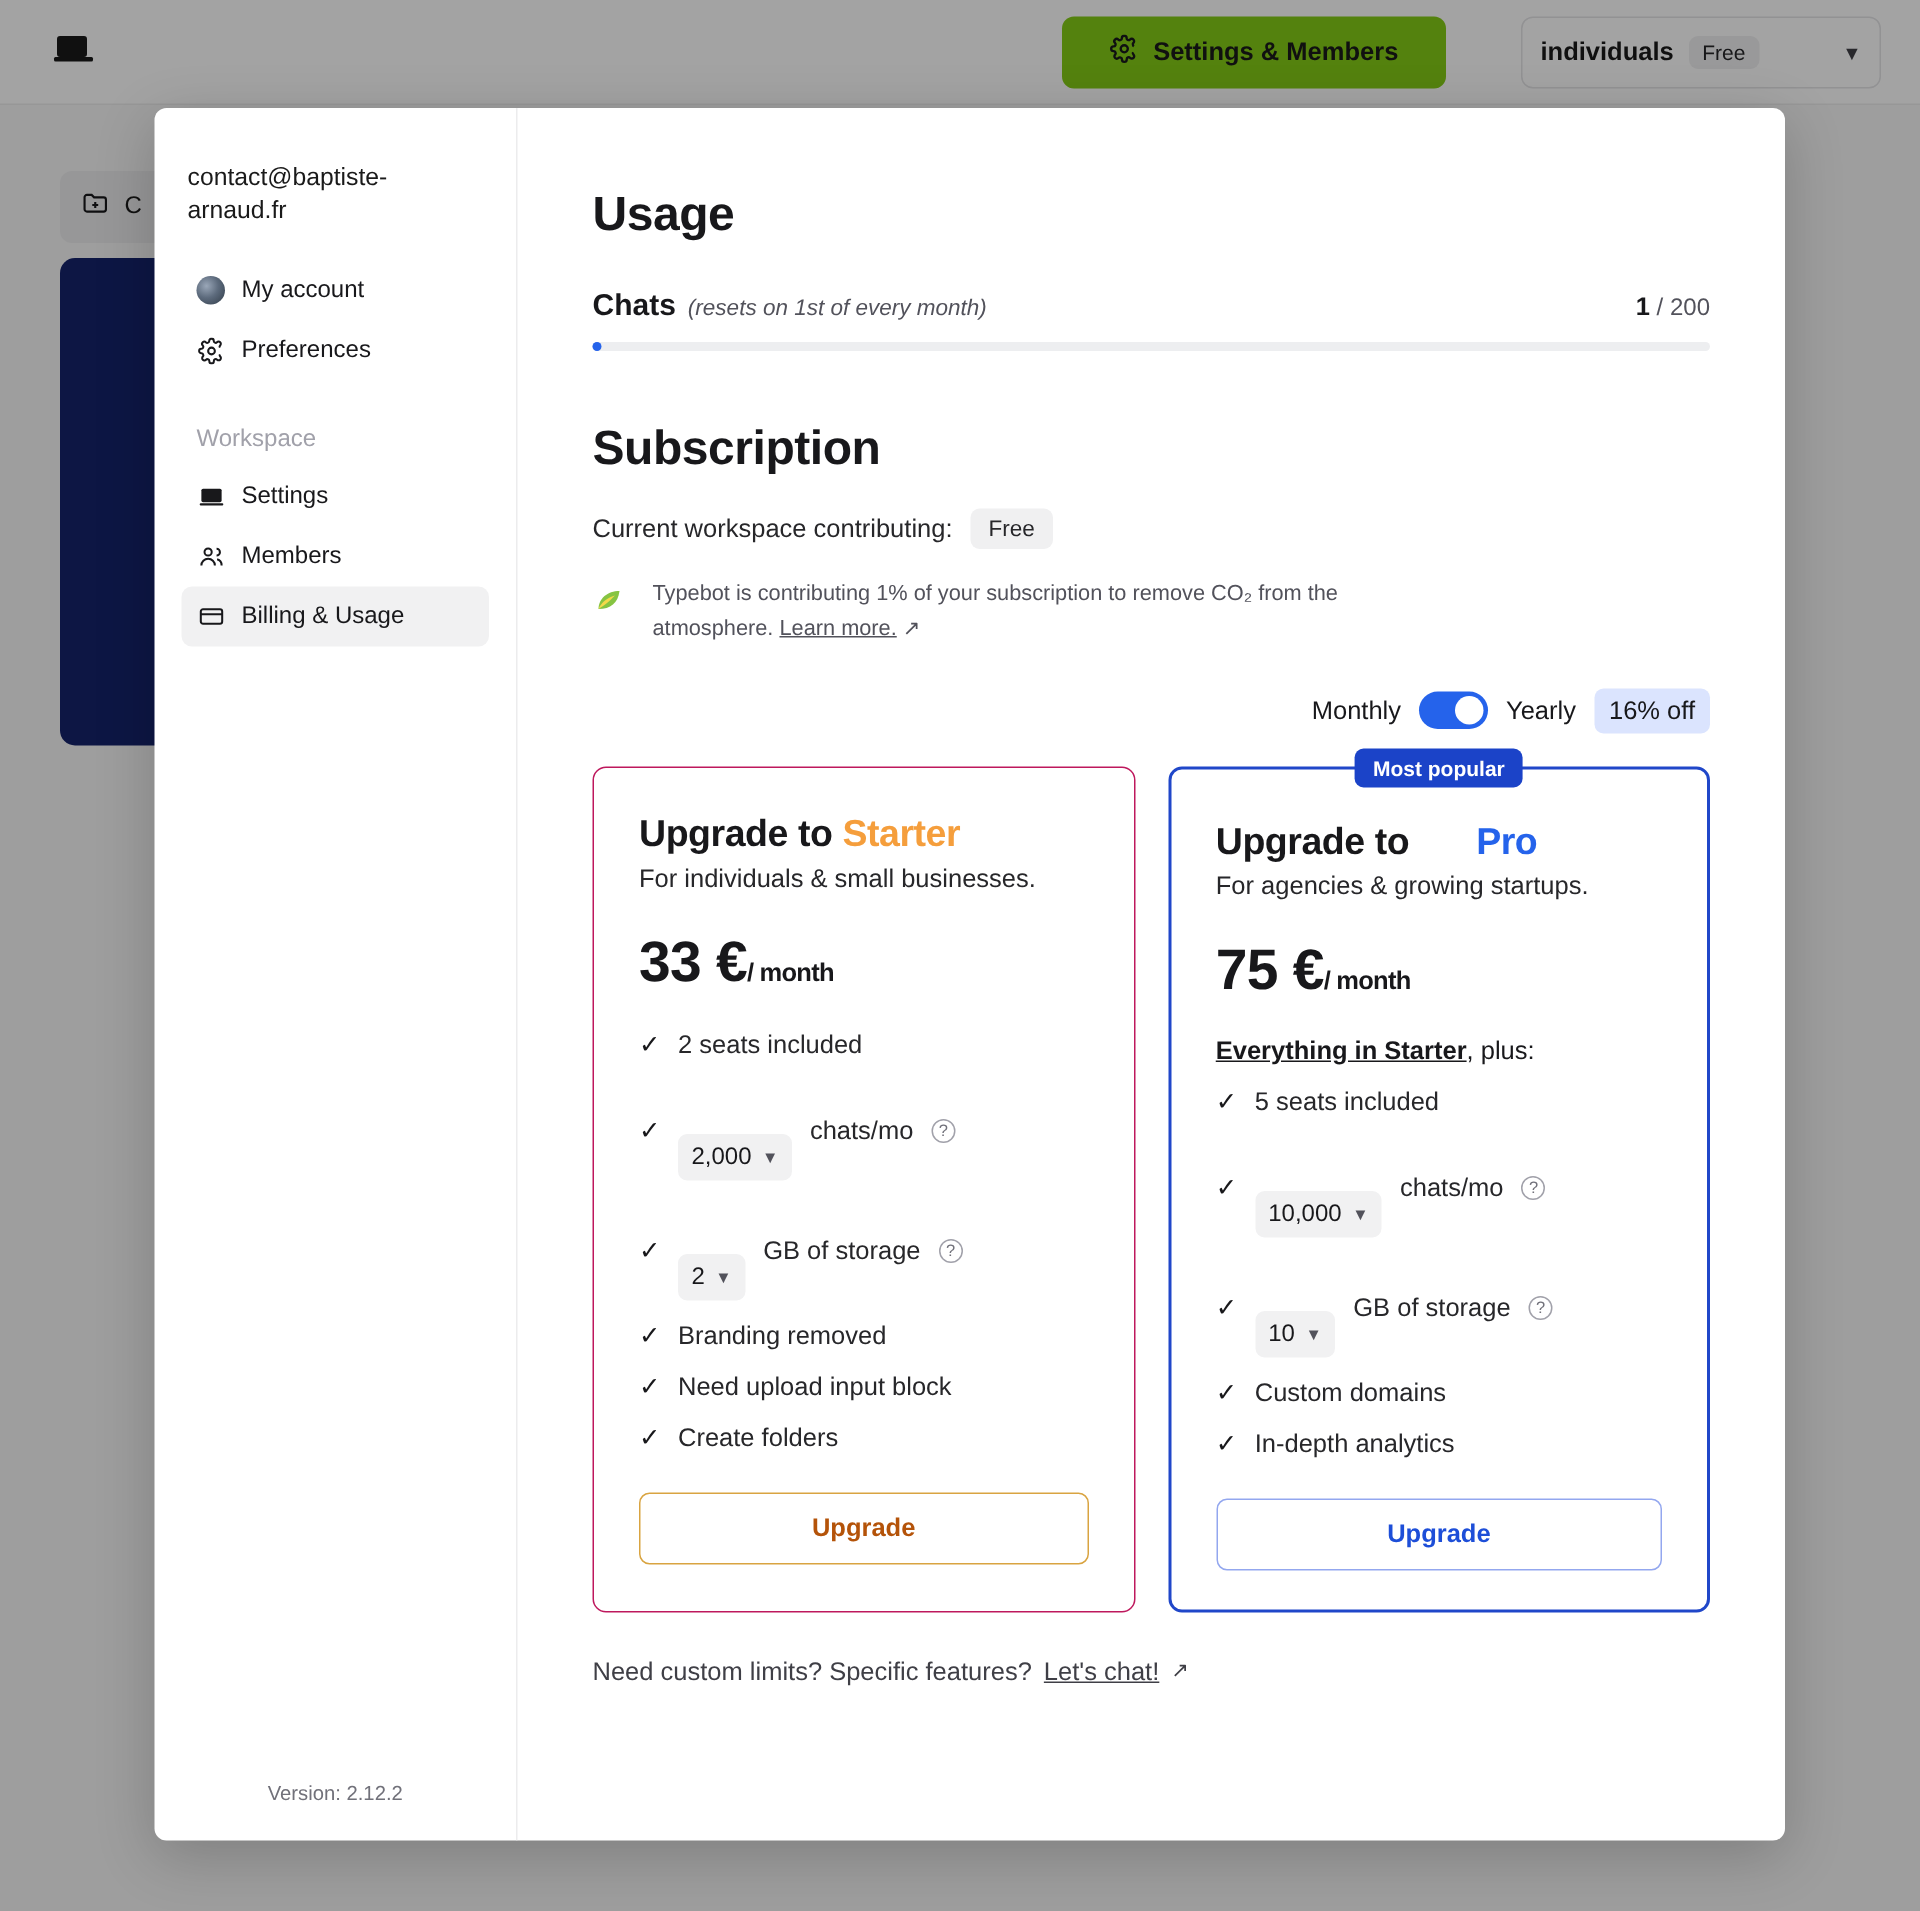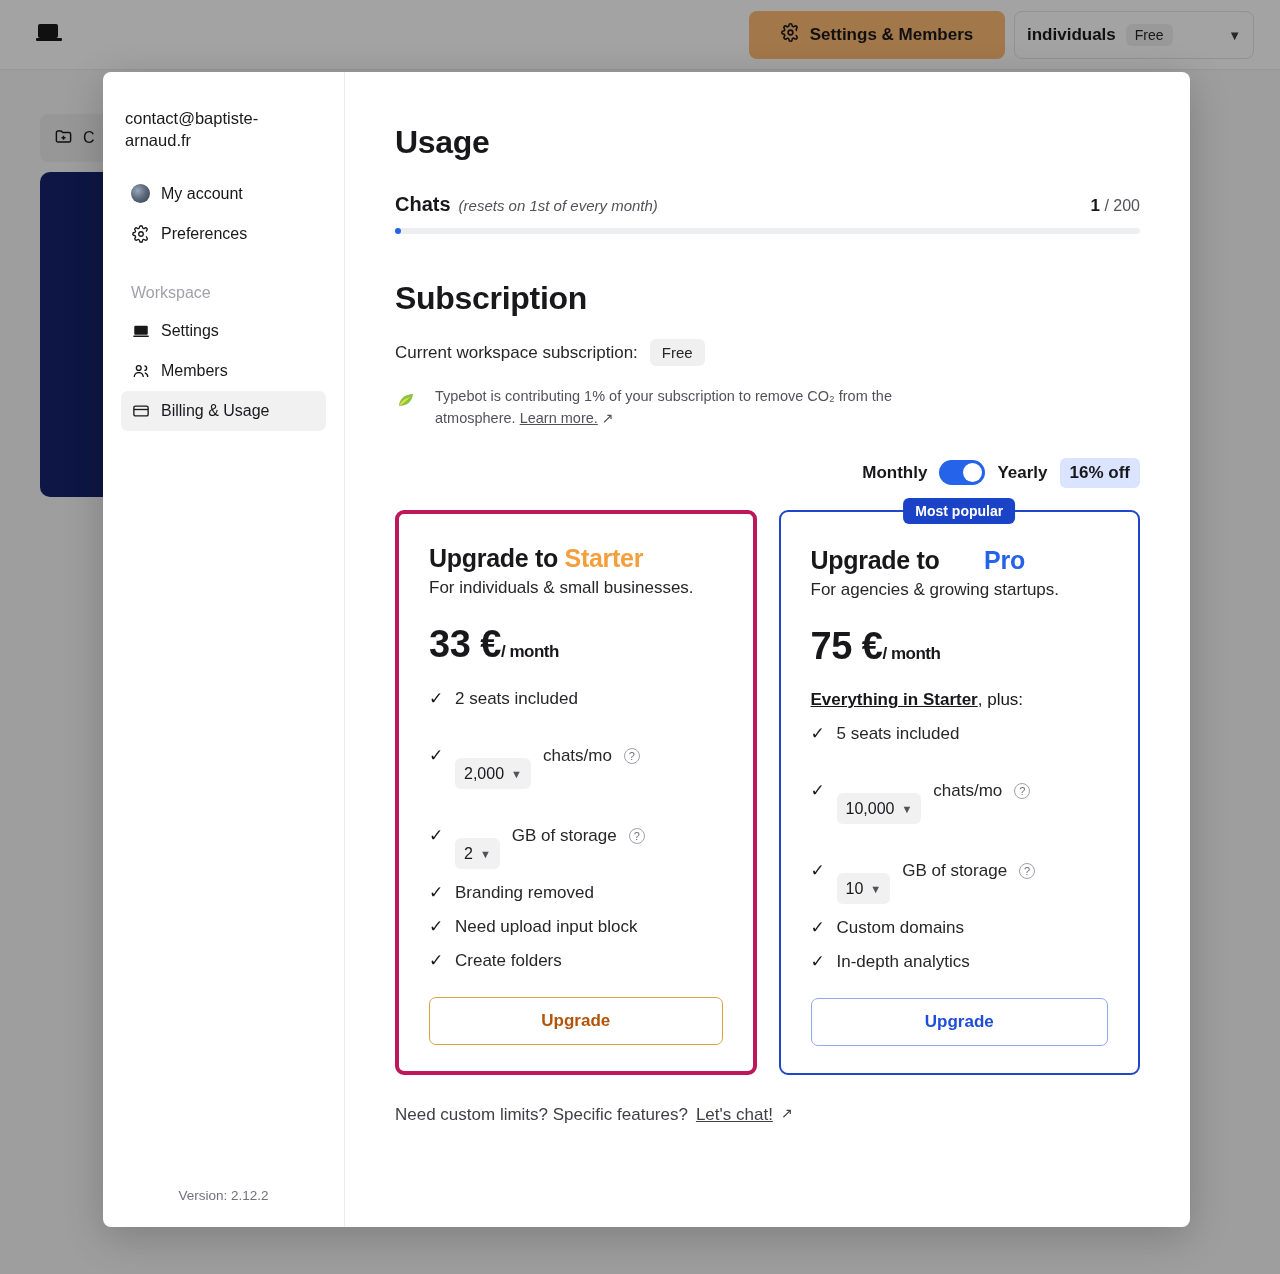--- a/index.html
+++ b/index.html
@@ -29,23 +29,23 @@
   .laptop-glyph {
     width: 20px; height: 14px; border: 2.5px solid #1a1a1a; border-radius: 2px;
     background: #1a1a1a;
     position: relative;
   }
   .laptop-glyph:after {
     content: ""; position: absolute; left: -4px; bottom: -5px;
     width: 26px; height: 3px; background: #1a1a1a; border-radius: 1px;
   }
   .settings-members-btn {
-    position: absolute; left: 749px; top: 11px;
+    position: absolute; left: 708px; top: 11px;
     width: 256px; height: 48px;
-    background: #fdba74; border-radius: 8px;
+    background: #84cc16; border-radius: 8px;
     display: flex; align-items: center; justify-content: center;
     gap: 10px;
     font-size: 17px; font-weight: bold; color: #1a1a1a;
     cursor: pointer;
   }
   .workspace-btn {
     position: absolute; left: 1014px; top: 11px;
     width: 240px; height: 48px;
     background: #ffffff; border: 1px solid #e4e4e7; border-radius: 8px;
     display: flex; align-items: center; gap: 10px;
@@ -158,39 +158,39 @@
   }
   .leaf {
     width: 28px; height: 24px; flex: none; margin-top: 2px;
     position: relative;
   }
   .co2-text { font-size: 14.5px; color: #52525b; line-height: 1.5; }
   .co2-text a { color: #52525b; }
 
   .toggle-row {
     display: flex; align-items: center; justify-content: flex-end;
-    gap: 12px; margin-top: 28px; font-weight: bold;
+    gap: 12px; margin-top: 28px;
   }
   .toggle-row span { font-size: 17px; color: #18181b; }
   .switch {
     width: 46px; height: 25px; border-radius: 13px; background: #2563eb;
     position: relative; cursor: pointer;
   }
   .switch i {
     position: absolute; right: 3px; top: 3px; width: 19px; height: 19px;
     border-radius: 50%; background: #fff;
   }
   .off-badge {
     background: #dbe4fe; color: #1e40af; font-size: 14px;
     border-radius: 6px; padding: 5px 10px;
   }
 
   .plans { display: flex; gap: 22px; margin-top: 22px; }
   .plan {
-    width: 363px; border: 4px solid #be185d; border-radius: 9px;
+    width: 363px; border: 1px solid #be185d; border-radius: 9px;
     padding: 30px 30px 26px 30px; position: relative;
     background: #fff;
   }
   .plan.pro { border: 2px solid #2047c9; padding-top: 34px; }
   .popular {
     position: absolute; top: -14px; left: 50%; transform: translateX(-50%);
     background: #1b43c8; color: #fff; font-size: 14px; font-weight: bold;
     border-radius: 6px; padding: 5px 12px; white-space: nowrap;
   }
   .plan h2 { font-size: 25px; font-weight: bold; color: #18181b; letter-spacing: -0.3px; }
@@ -335,21 +335,21 @@
         <span>/ 200</span>
       </span>
     </div>
     <div class="progress">
         <i></i>
       </div>
 
     <h1 class="section subs">Subscription</h1>
 
     <div class="current-sub">
-      <span>Current workspace subscription:</span>
+      <span>Current workspace contributing:</span>
       <span class="free-badge">Free</span>
     </div>
 
     <div class="co2">
       <span class="leaf">
         <svg width="28" height="24" viewBox="0 0 28 24">
           <path d="M4 18c0-7 6-12 14-12-1 8-6 12-14 12z" fill="#86c442"></path>
           <path d="M4 18c2-5 7-8 11-9-4 4-6 6-11 9z" fill="#f4d94a"></path>
         </svg>
       </span>

